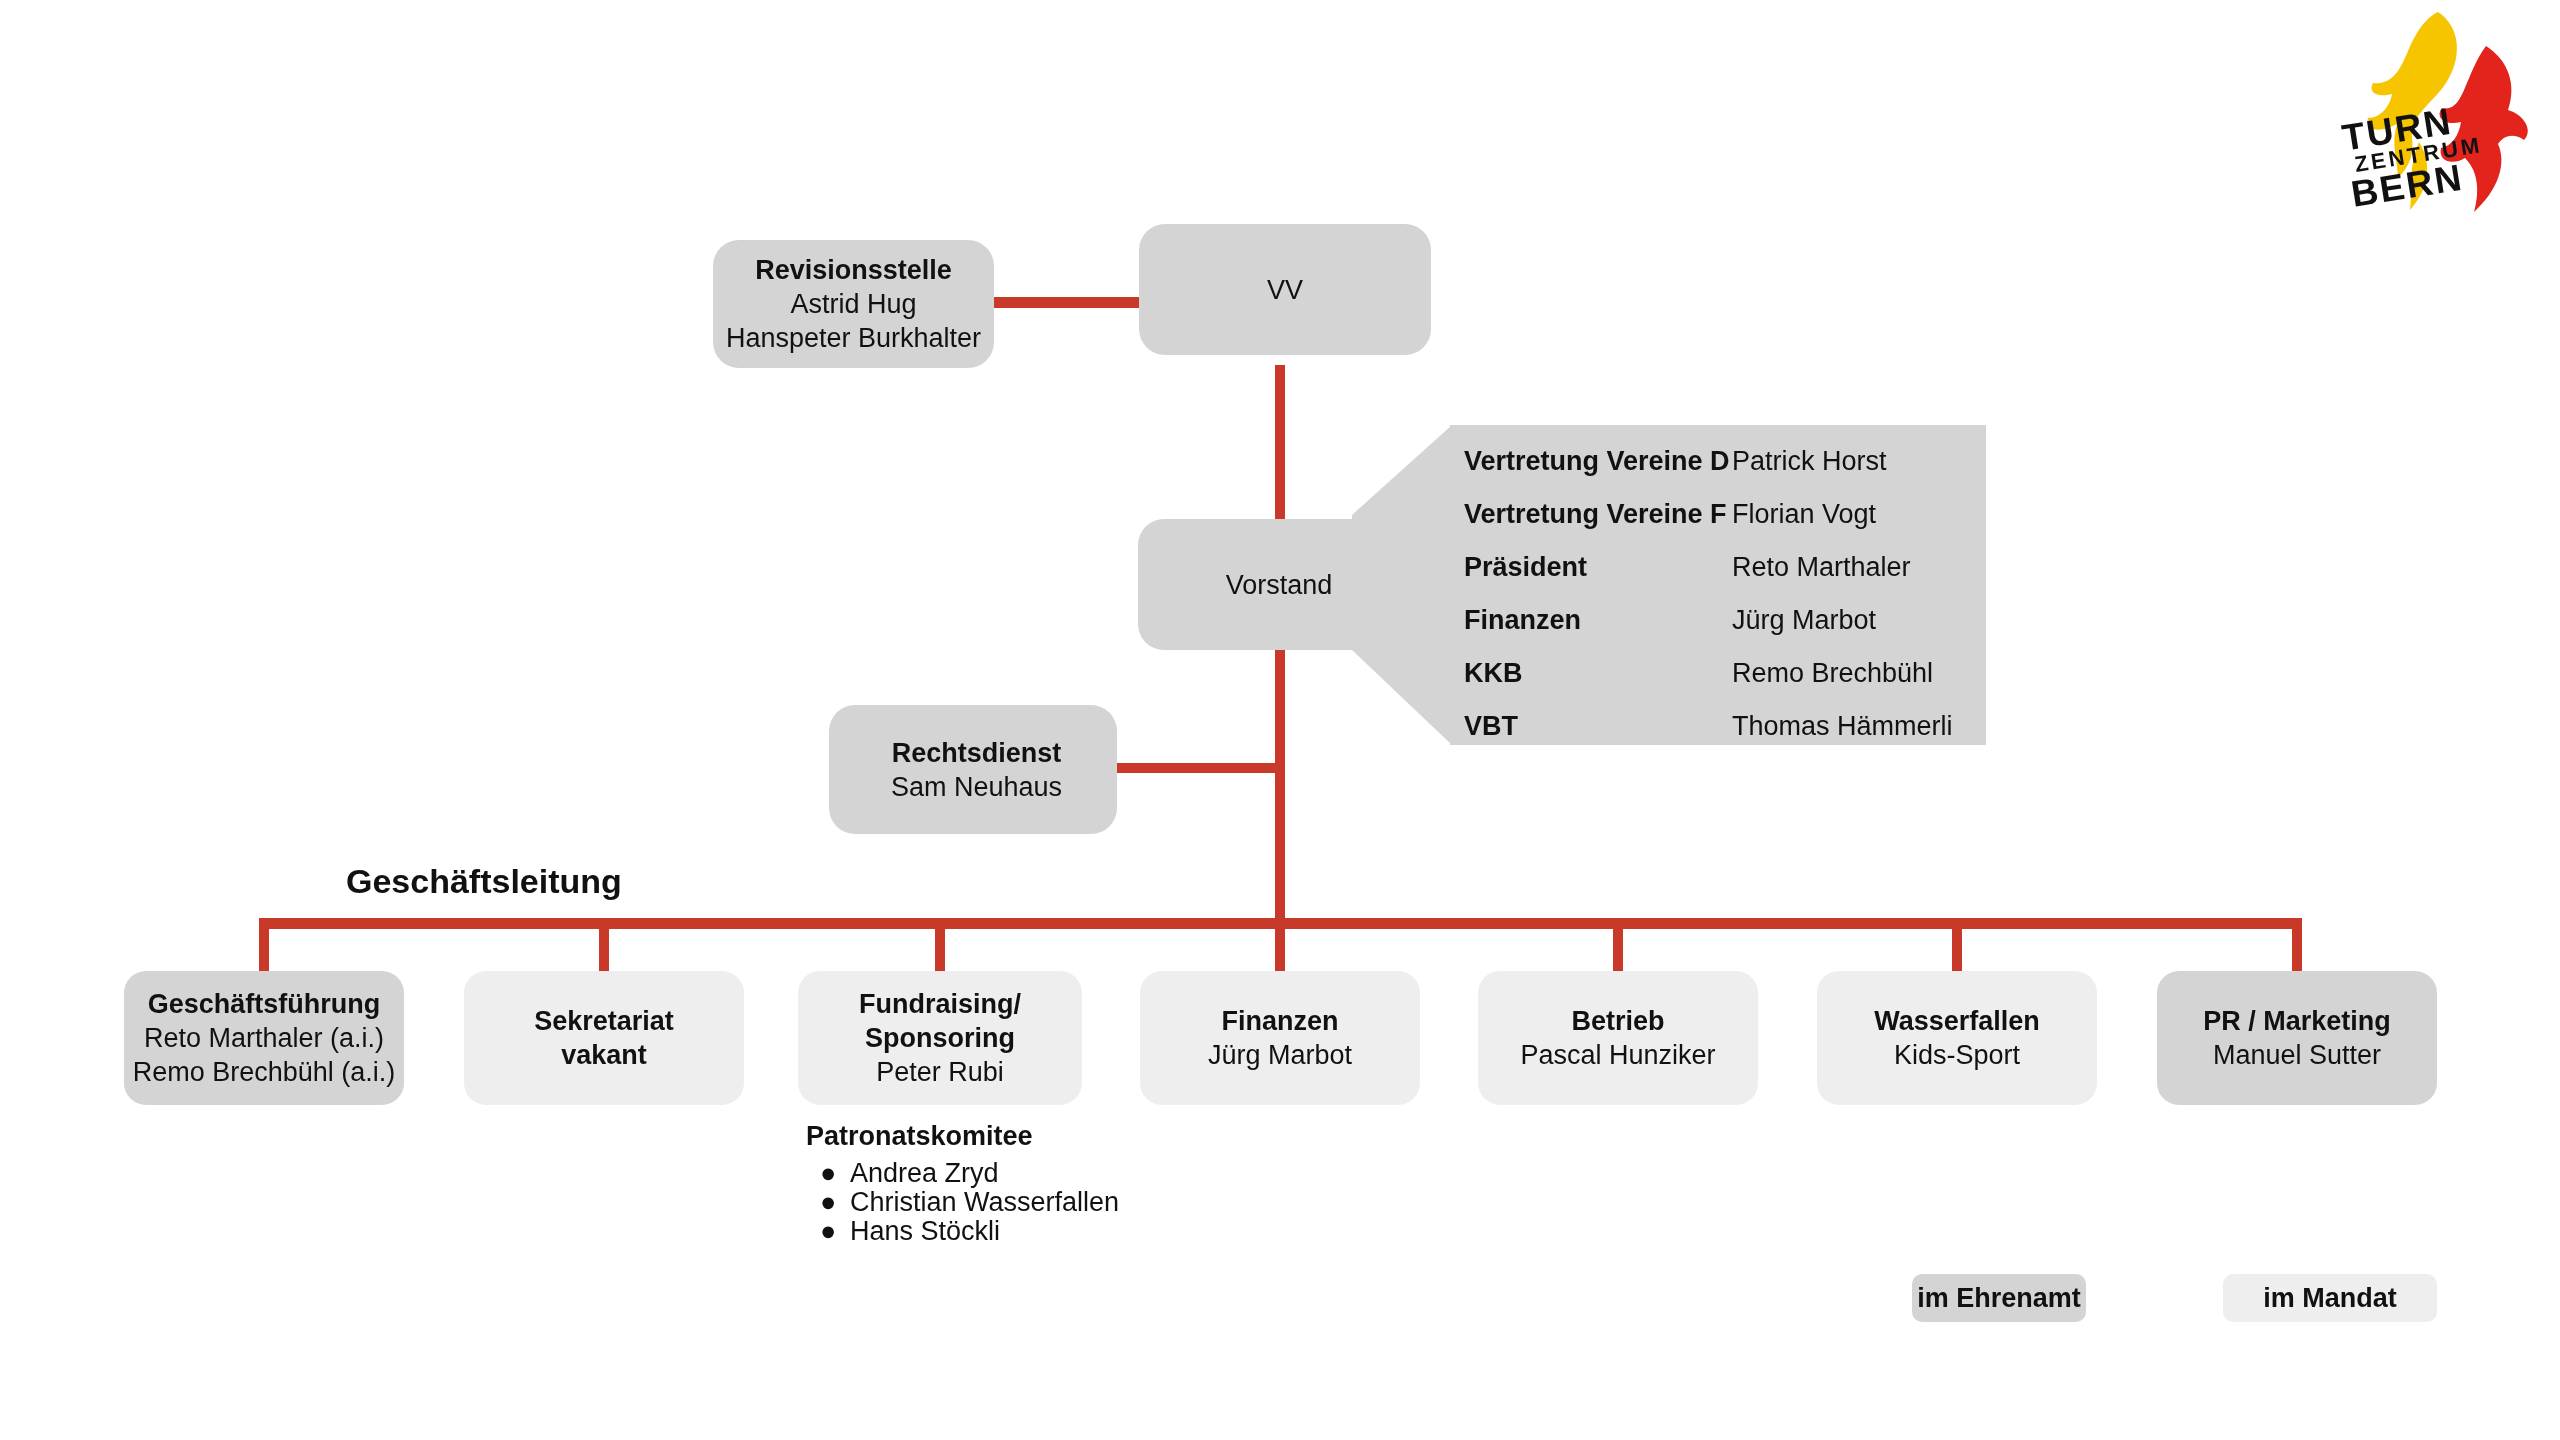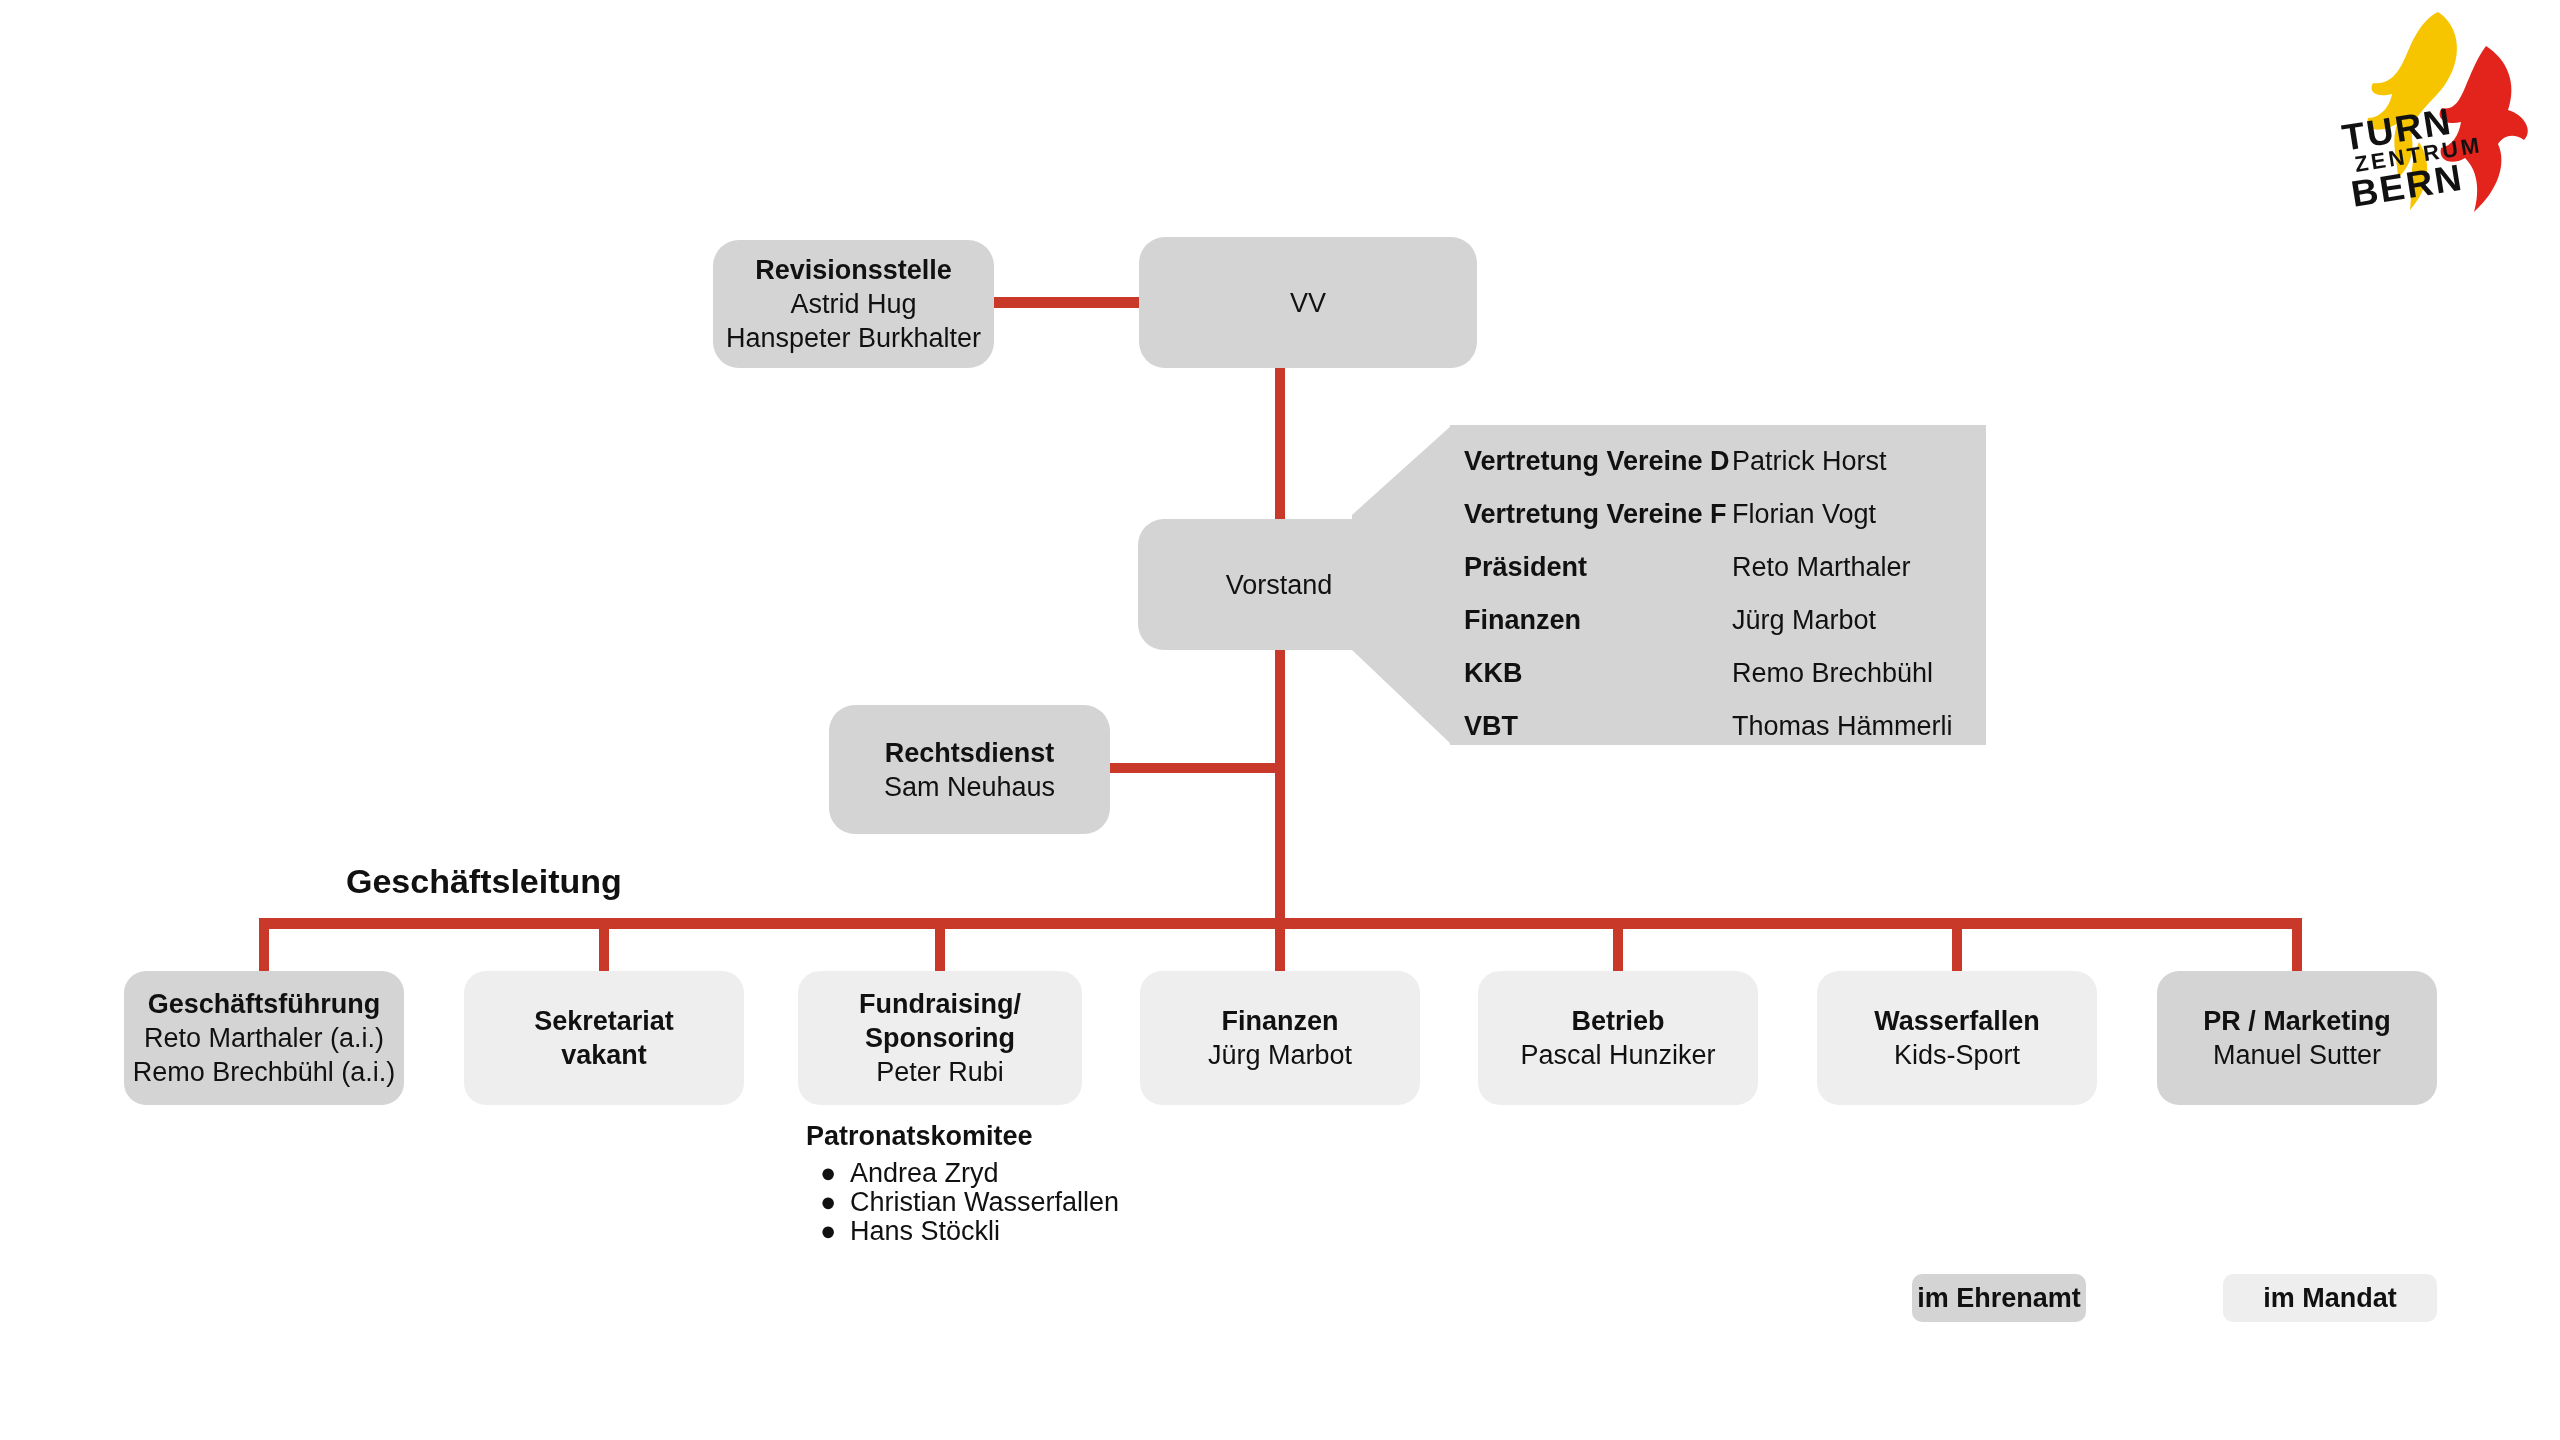--- a/index.html
+++ b/index.html
@@ -70,21 +70,21 @@
   <div class="rline" style="left:1613px;top:918px;width:10px;height:53px;"></div>
   <div class="rline" style="left:1952px;top:918px;width:10px;height:53px;"></div>
   <div class="rline" style="left:2292px;top:918px;width:10px;height:53px;"></div>
 
   <div class="box" style="left:713px;top:240px;width:281px;height:128px;">
     <span class="b">Revisionsstelle</span>
     <span>Astrid Hug</span>
     <span>Hanspeter Burkhalter</span>
   </div>
 
-  <div class="box" style="left:1139px;top:237px;width:338px;height:131px;">
+  <div class="box" style="left:1139px;top:224px;width:292px;height:131px;">
     <span>VV</span>
   </div>
 
   <div id="funnel"></div>
   <div class="box" style="left:1138px;top:519px;width:240px;height:131px;border-radius:26px;">
     <span style="position:absolute;left:0;top:0;width:282px;height:131px;display:flex;align-items:center;justify-content:center;">Vorstand</span>
   </div>
 
   <div id="vorstand-panel">
     <div class="prow" style="top:19px;">
@@ -106,21 +106,21 @@
     <div class="prow" style="top:231px;">
       <span class="role">KKB</span>
       <span class="pname">Remo Brechbühl</span>
     </div>
     <div class="prow" style="top:284px;">
       <span class="role">VBT</span>
       <span class="pname">Thomas Hämmerli</span>
     </div>
   </div>
 
-  <div class="box" style="left:829px;top:705px;width:281px;height:129px;">
+  <div class="box" style="left:829px;top:705px;width:281px;height:129px;padding-left:7px;">
     <span class="b">Rechtsdienst</span>
     <span>Sam Neuhaus</span>
   </div>
 
   <div id="gl-label">Geschäftsleitung</div>
 
   <div class="box glbox" style="left:124px;">
     <span class="b">Geschäftsführung</span>
     <span>Reto Marthaler (a.i.)</span>
     <span>Remo Brechbühl (a.i.)</span>

